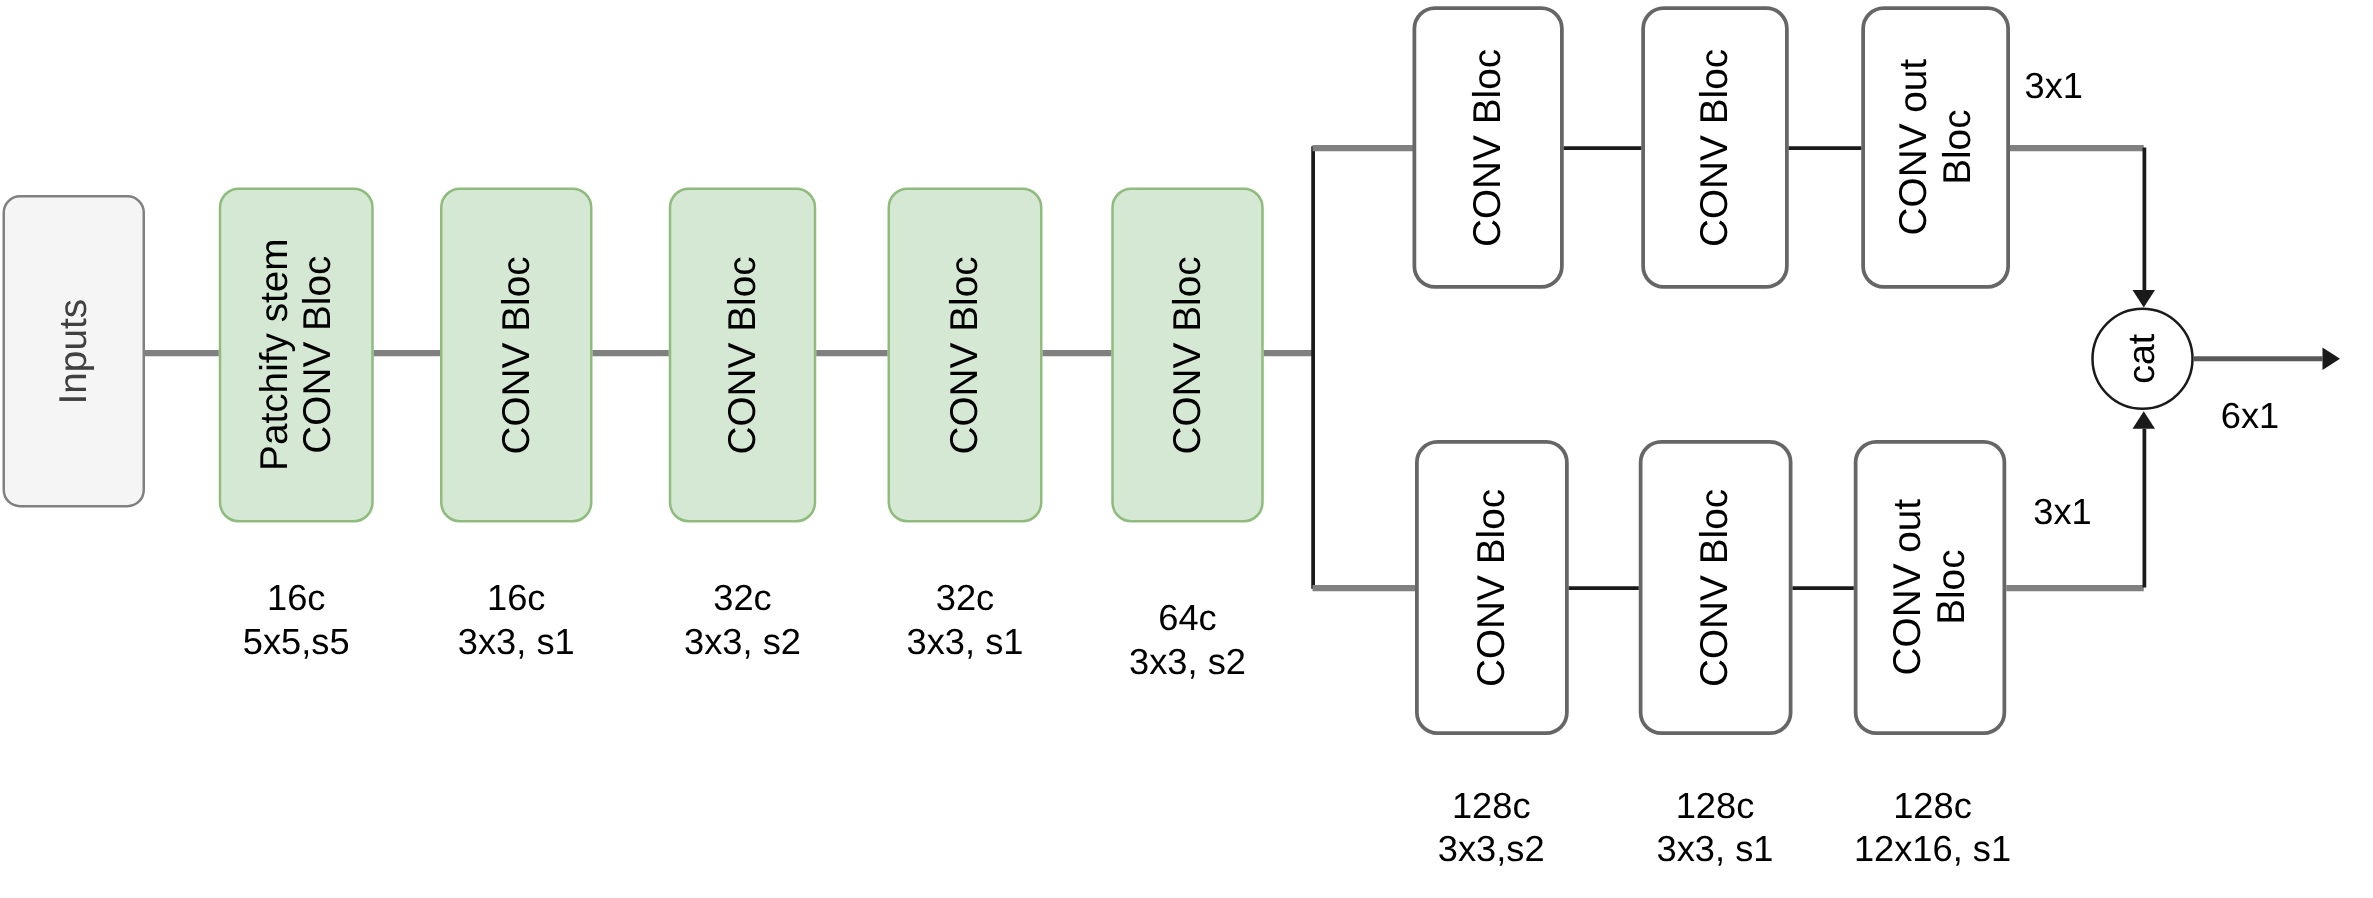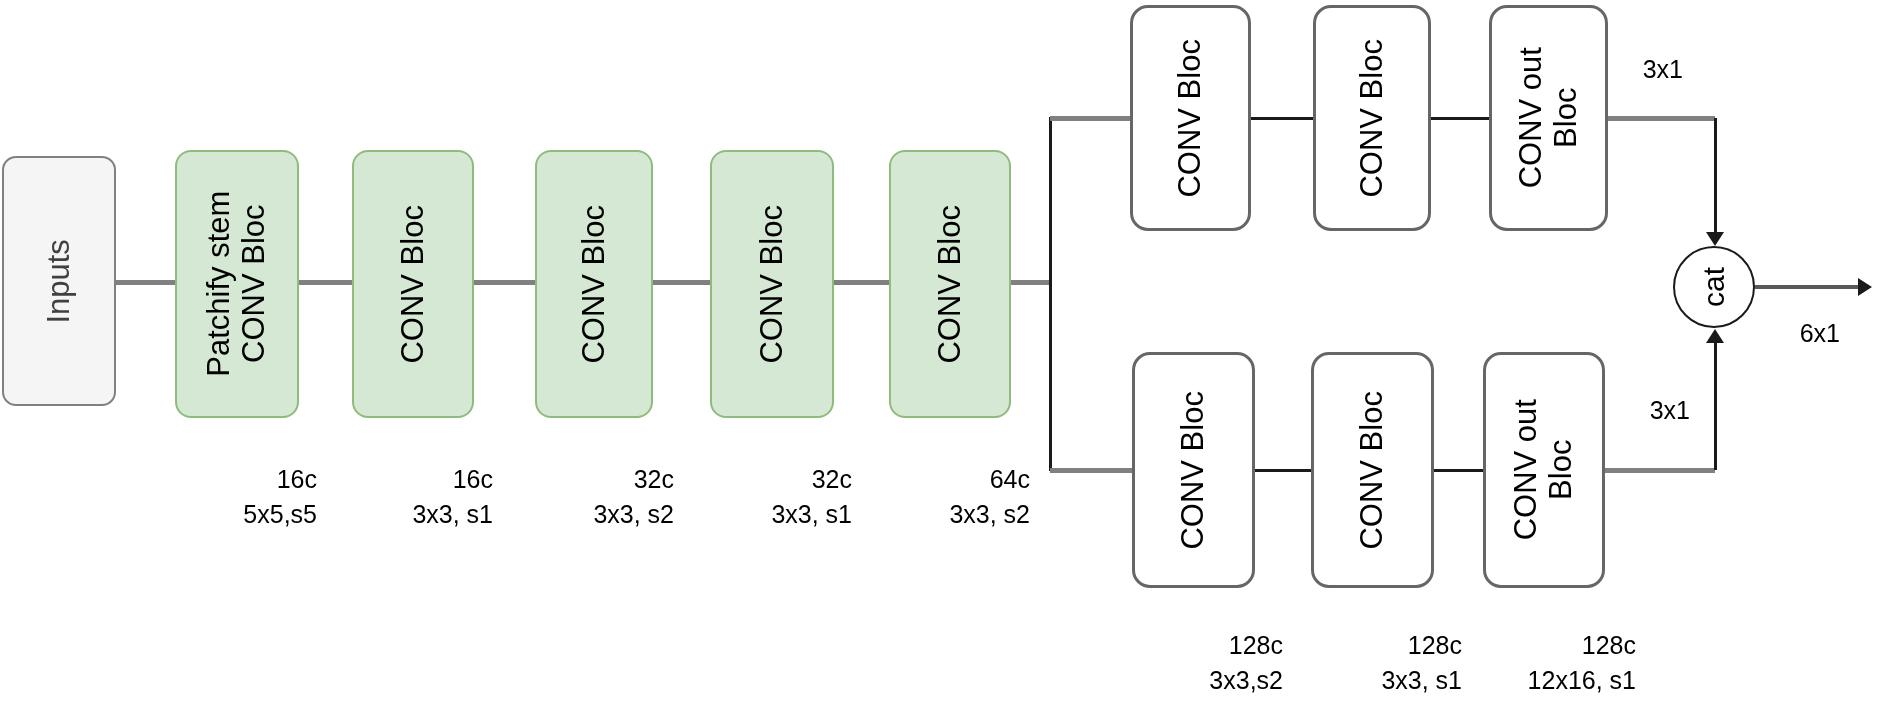--- a/index.html
+++ b/index.html
@@ -14,21 +14,21 @@
          font-family:"Liberation Sans",sans-serif;color:var(--text-color);}
   .box{position:absolute;display:flex;align-items:center;justify-content:center;box-sizing:border-box;}
   .box .rot{flex:none;width:max-content;transform:rotate(-90deg);white-space:pre-line;
             text-align:center;line-height:1.12;font-size:31px;}
   .green{background:var(--green-fill);border:2px solid var(--green-stroke);border-radius:16px;}
   .grayb{background:var(--gray-fill);border:2.5px solid var(--gray-stroke);border-radius:14px;color:#404040;}
   .whiteb{background:var(--white-fill);border:3px solid var(--box-stroke);border-radius:18px;}
   .h-gray{position:absolute;height:5px;background:var(--line-gray);}
   .h-black{position:absolute;height:3px;background:var(--line-black);}
   .v-black{position:absolute;width:3px;background:var(--line-black);}
-  .lbl{position:absolute;text-align:right;font-size:25px;line-height:35px;white-space:pre-line;}
+  .lbl{position:absolute;text-align:center;font-size:29px;line-height:35px;white-space:pre-line;}
   .circle{position:absolute;width:82px;height:82px;border:2.5px solid var(--line-black);
           border-radius:50%;background:#fff;display:flex;align-items:center;justify-content:center;box-sizing:border-box;}
   .circle .rot{flex:none;width:max-content;transform:rotate(-90deg);font-size:30px;}
   .arr{position:absolute;width:0;height:0;}
   .arr-down{border-left:9px solid transparent;border-right:9px solid transparent;border-top:14px solid var(--line-black);}
   .arr-up{border-left:9px solid transparent;border-right:9px solid transparent;border-bottom:14px solid var(--line-black);}
   .arr-right{border-top:9px solid transparent;border-bottom:9px solid transparent;border-left:14px solid var(--line-black);}
   .out-line{position:absolute;height:4px;background:#595959;}
 </style>
 </head>
@@ -58,21 +58,21 @@
   </div>
 
   <div class="lbl" style="left:157px;top:462px;width:160px;">16c
 5x5,s5</div>
   <div class="lbl" style="left:333px;top:462px;width:160px;">16c
 3x3, s1</div>
   <div class="lbl" style="left:514px;top:462px;width:160px;">32c
 3x3, s2</div>
   <div class="lbl" style="left:692px;top:462px;width:160px;">32c
 3x3, s1</div>
-  <div class="lbl" style="left:870px;top:462px;width:160px;">64c
+  <div class="lbl" style="left:870px;top:478px;width:160px;">64c
 3x3, s2</div>
 
   <div class="h-gray" style="left:116px;top:280px;width:59px;"></div>
   <div class="h-gray" style="left:299px;top:280px;width:53px;"></div>
   <div class="h-gray" style="left:474px;top:280px;width:61px;"></div>
   <div class="h-gray" style="left:653px;top:280px;width:57px;"></div>
   <div class="h-gray" style="left:834px;top:280px;width:55px;"></div>
   <div class="h-gray" style="left:1011px;top:280px;width:41px;"></div>
 
   <div class="v-black" style="left:1049px;top:117px;height:354px;"></div>

